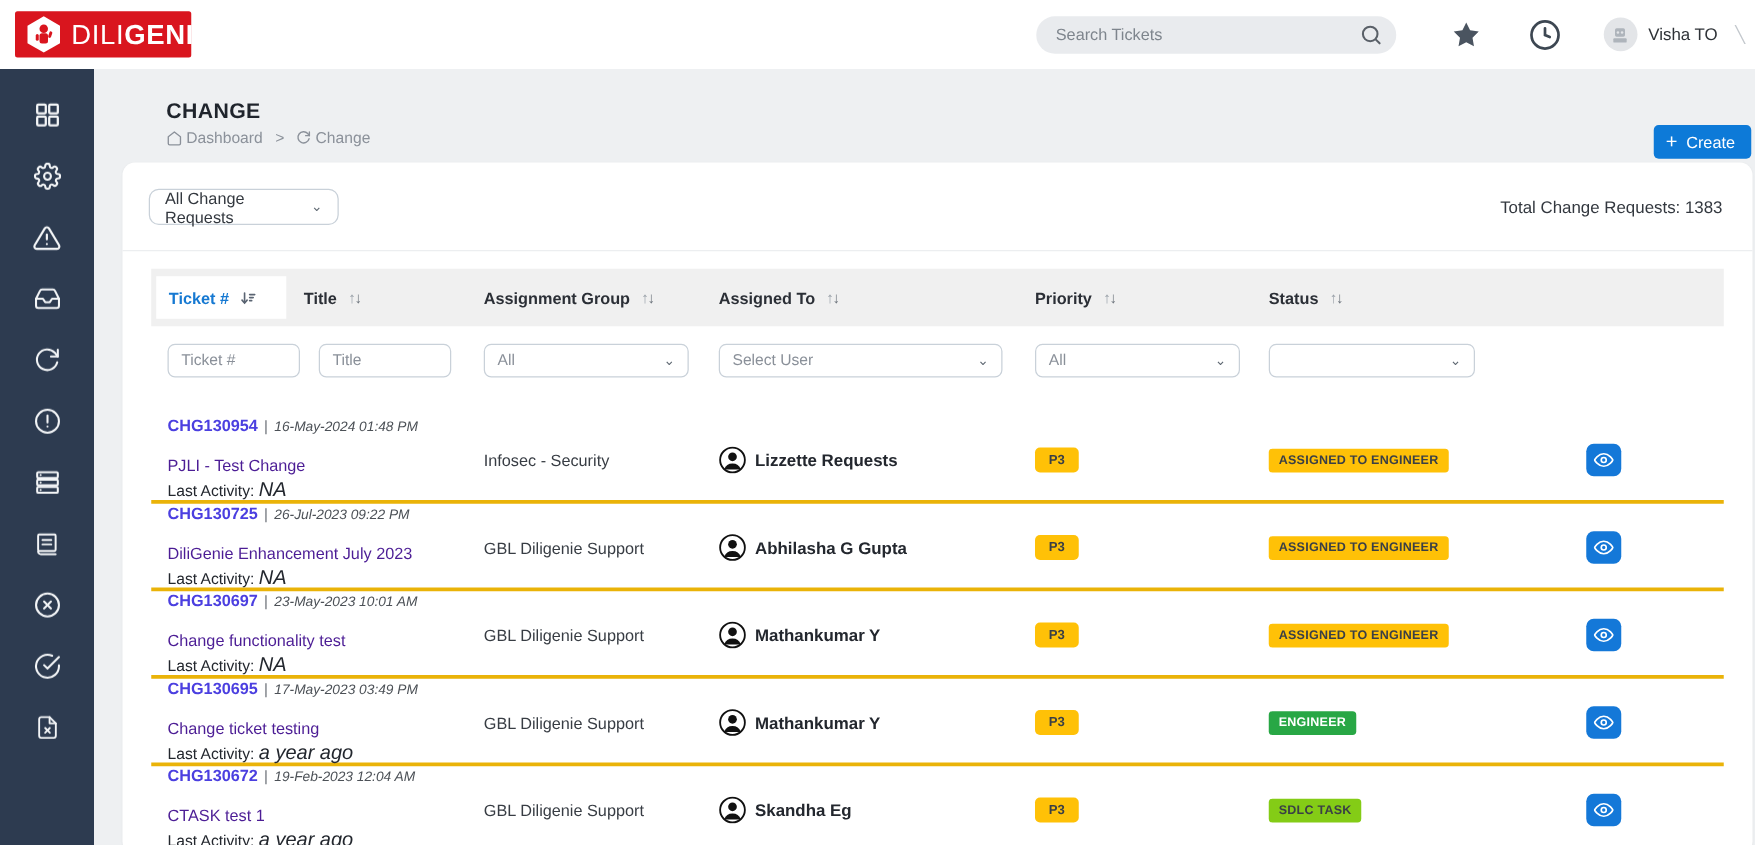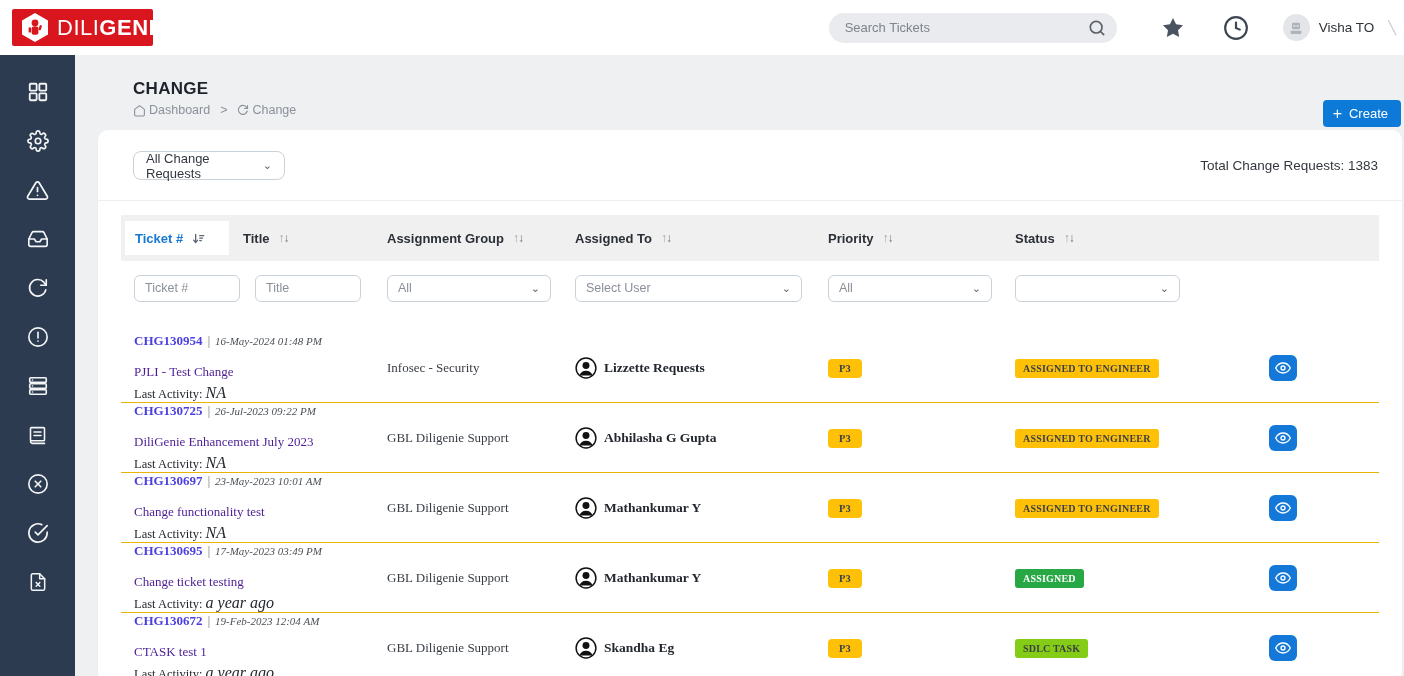--- a/index.html
+++ b/index.html
@@ -33,21 +33,21 @@
   .page-head { position:relative; padding:24px 0 0 23px;margin-left:35px; }
   .page-title { font-size:17px; font-weight:800; color:#1f242c; letter-spacing:.3px; }
   .breadcrumb { margin-top:4px; display:flex; align-items:center; gap:4px; font-size:12.5px; color:#8b919a; }
   .crumb { display:flex; align-items:center; gap:3px; cursor:pointer; }
   .crumb-sep { margin:0 6px; color:#8b919a; }
   .create-btn { position:absolute; top:45px; right:3px; height:27px; padding:0 13px 0 10px; background:#0d7ad8; border:none; border-radius:4px; color:#fff; font-size:13px; display:flex; align-items:center; gap:7px; cursor:pointer; font-family:"Liberation Sans", sans-serif; }
   .plus { font-size:16px; font-weight:400; line-height:1; }
 
   
   .card { margin:13px 2px 0 23px; background:#fff; border-radius:10px; min-height:540px; box-shadow:0 1px 2px rgba(0,0,0,.04); }
-  .card-controls { display:flex; align-items:center; justify-content:space-between; padding:21px 24px 0 35px; }
+  .card-controls { display:flex; align-items:center; justify-content:space-between; padding:21px 24px 0 21px; }
   .view-select { display:flex; align-items:center; justify-content:space-between; width:152px; height:29px; border:1px solid #c9d1d9; border-radius:8px; padding:0 12px; font-size:13px; color:#33383f; cursor:pointer; background:#fff; }
   .total-label { font-size:13.5px; color:#33383f; }
 
   
   .table-wrap { margin-top:20px; padding:0 23px; border-top:1px solid #eceef0; }
   .grid-cols { display:grid; grid-template-columns:266px 188px 253px 187px 241px minmax(0,1fr); align-items:center; }
   .thead { height:46px; background:#f0f0f0; margin-top:14px; }
   .th { display:flex; align-items:center; gap:9px; font-size:13px; font-weight:700; color:#2b2f36; cursor:pointer; }
   .th-ticket-cell { margin-left:4px; background:#fff; height:34px; display:inline-flex; align-items:center; padding:0 10px; gap:9px; width:104px; }
   .th-ticket-cell .lbl { color:#1679d2; }
@@ -57,21 +57,21 @@
 
   .filters { height:54px; }
   .flt-col1 { display:flex; align-items:center; gap:15px; padding-left:13px; }
   .flt-input { width:106px; height:27px; border:1px solid #c9d1d9; border-radius:6px; padding:0 10px; font-size:12.5px; color:#333; outline:none; font-family:"Liberation Sans", sans-serif; }
   .flt-input::placeholder { color:#8a9099; }
   .flt-select { height:27px; border:1px solid #c9d1d9; border-radius:6px; padding:0 10px; font-size:12.5px; color:#8a9099; display:flex; align-items:center; justify-content:space-between; cursor:pointer; background:#fff; }
   .w164 { width:164px; } .w227 { width:227px; } .w165 { width:165px; }
   .chev { color:#5c6670; font-size:11px; }
 
   .tbody { margin-top:18px; }
-  .trow { height:70px; border-bottom:1px solid #eab308;font-family:Liberation Serif, serif; }
+  .trow { height:70px; border-bottom:3px solid #eab308; }
   .cell-ticket { padding-left:13px; line-height:1.25; }
   .t-line1 { display:flex; align-items:baseline; gap:5px; }
   .ticket-link { color:#4b3fe0; font-size:13px; font-weight:700; text-decoration:none; cursor:pointer; }
   .t-sep { color:#6a6f76; font-size:12px; }
   .t-date { color:#4c5157; font-size:11px; font-style:italic; }
   .t-title { font-size:13px; color:#4c1d95; margin-top:15px; }
   .t-la { font-size:12.5px; color:#23272e; margin-top:2px; }
   .t-la .la-val { font-size:16px; font-style:italic; }
   .cell-group { font-size:13px; color:#383d44; }
   .cell-assignee { display:flex; align-items:center; gap:7px; }
@@ -462,21 +462,21 @@
       <span style="display:flex">
         <svg width="22" height="22" viewBox="0 0 24 24">
                   <circle cx="12" cy="12" r="10.8" fill="#fff" stroke="#111" stroke-width="1.6"></circle>
                   <circle cx="12" cy="9.2" r="3.8" fill="#111"></circle>
                   <path d="M4.8 20.2a7.6 7.6 0 0 1 14.4 0z" fill="#111"></path>
                 </svg>
       </span>
       <span class="assignee-name">Mathankumar Y</span>
     </div>
     <div><span class="badge-priority">P3</span></div>
-    <div><span class="badge-status" style="background: rgb(40, 167, 69); color: rgb(255, 255, 255);">ASSIGNED</span></div>
+    <div><span class="badge-status" style="background: rgb(40, 167, 69); color: rgb(255, 255, 255);">ENGINEER</span></div>
     <div class="cell-actions">
       <button class="eye-btn">
         <svg width="16" height="16" viewBox="0 0 24 24" fill="none" stroke="#fff" stroke-width="2">
                   <path d="M1 12s4-7.5 11-7.5S23 12 23 12s-4 7.5-11 7.5S1 12 1 12z"></path>
                   <circle cx="12" cy="12" r="3"></circle>
                 </svg>
       </button>
     </div>
   </div>
 

